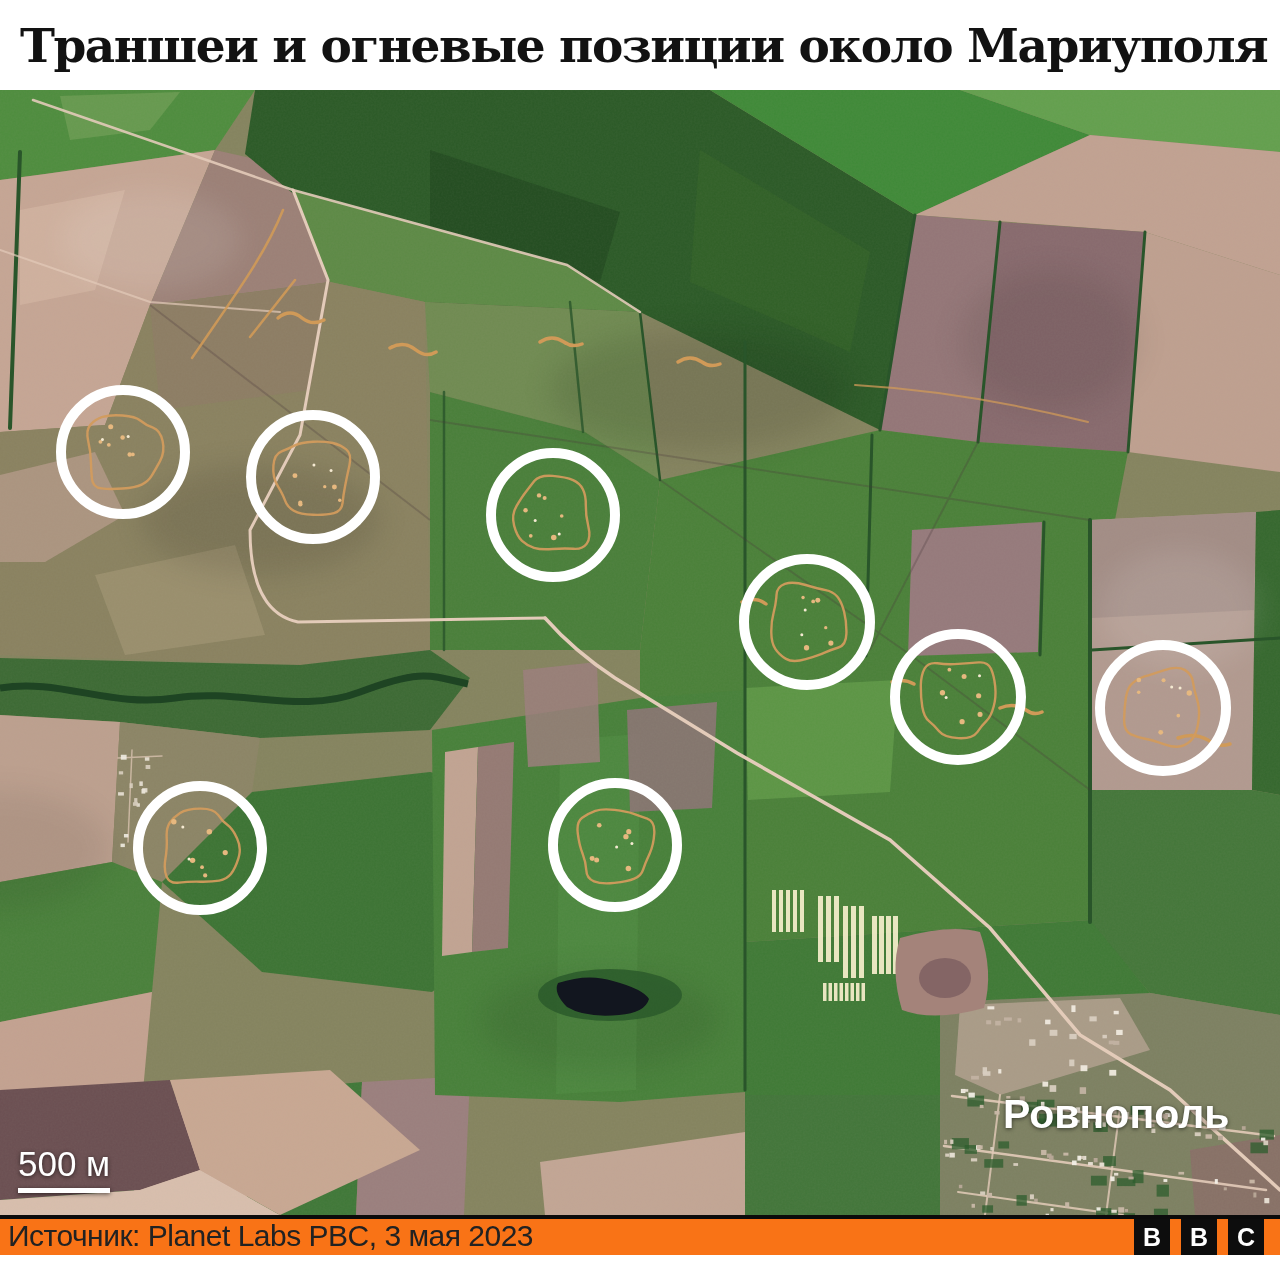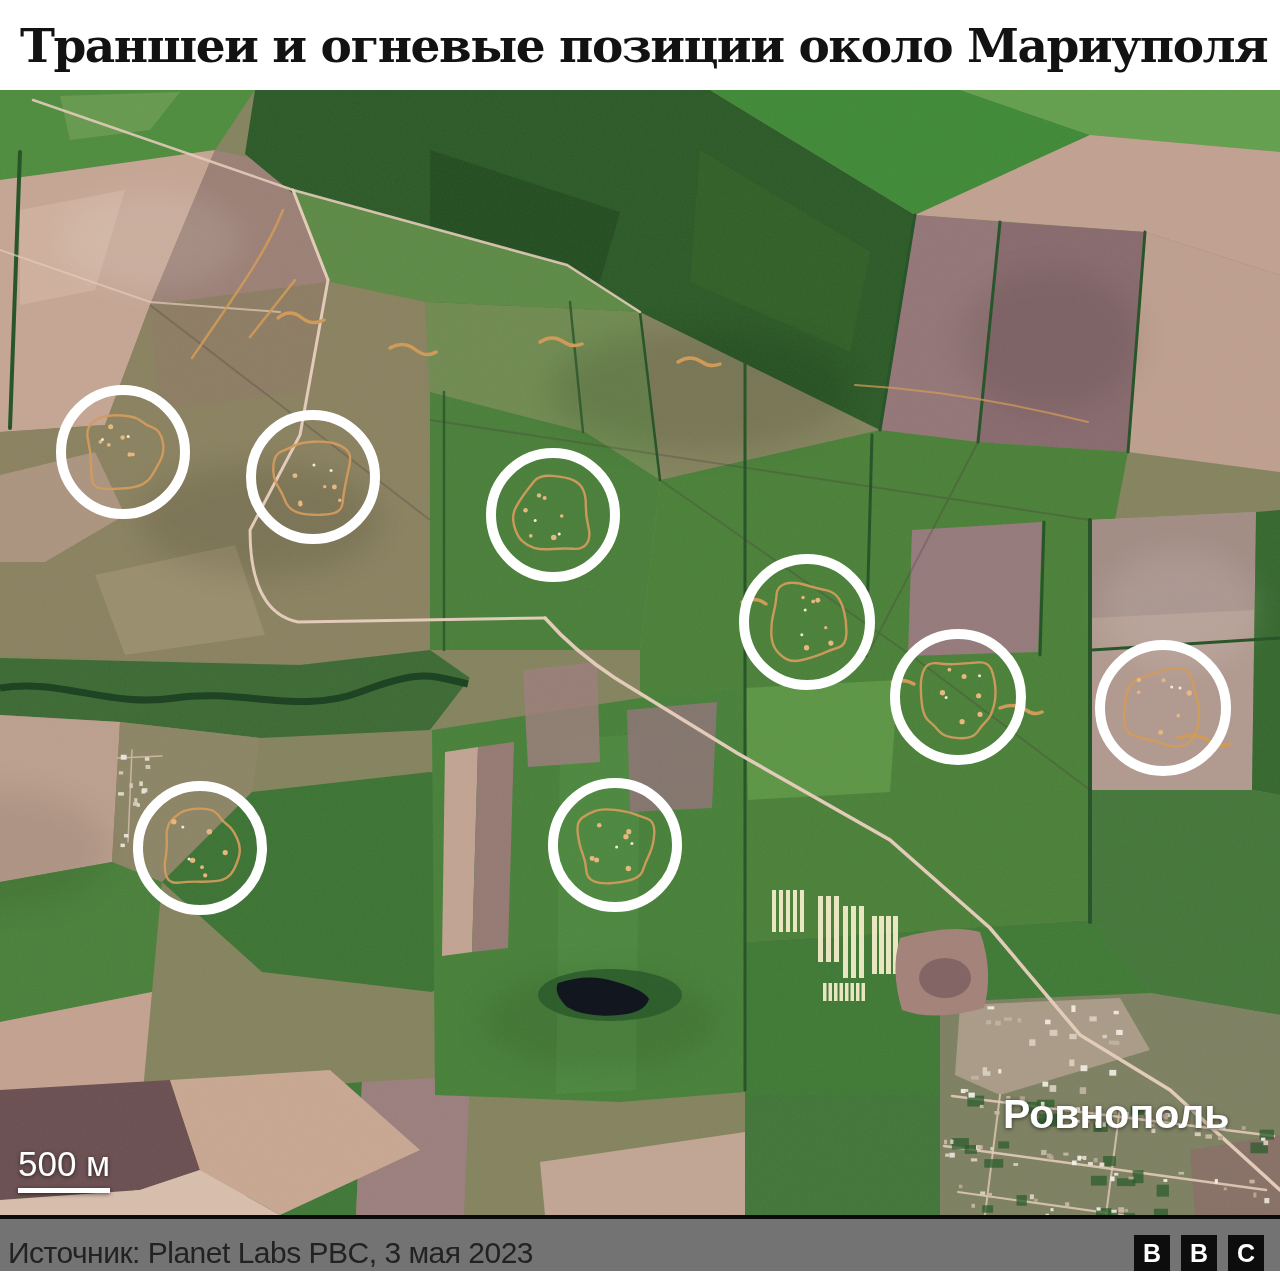--- a/index.html
+++ b/index.html
@@ -27,22 +27,22 @@
     fill:#ffffff;
   }
   .village-text{
     font-family:"Liberation Sans", sans-serif;
     font-size:41px;
     font-weight:700;
     fill:#ffffff;
   }
   .shadowed{filter:drop-shadow(0 1px 2px rgba(0,0,0,0.6));}
   .footer{
-    height:61px;flex:1 1 auto;display:flex;align-items:center;justify-content:space-between;
-    background:#737373;padding:16px 16px 0 8px;box-sizing:border-box;
+    height:61px;flex:1 1 auto;display:flex;justify-content:space-between;
+    background:#f97316;padding:0 16px 0 8px;box-sizing:border-box;
   }
   .source{
     font-size:30px;color:#222222;letter-spacing:-0.5px;white-space:nowrap;
   }
   .bbc-logo{display:flex;gap:11px;}
   .bbc-sq{
     width:36px;height:36px;background:#0d0d0d;color:#ffffff;
     display:flex;align-items:center;justify-content:center;
     font-weight:700;font-size:25px;font-family:"Liberation Sans", sans-serif;
   }

